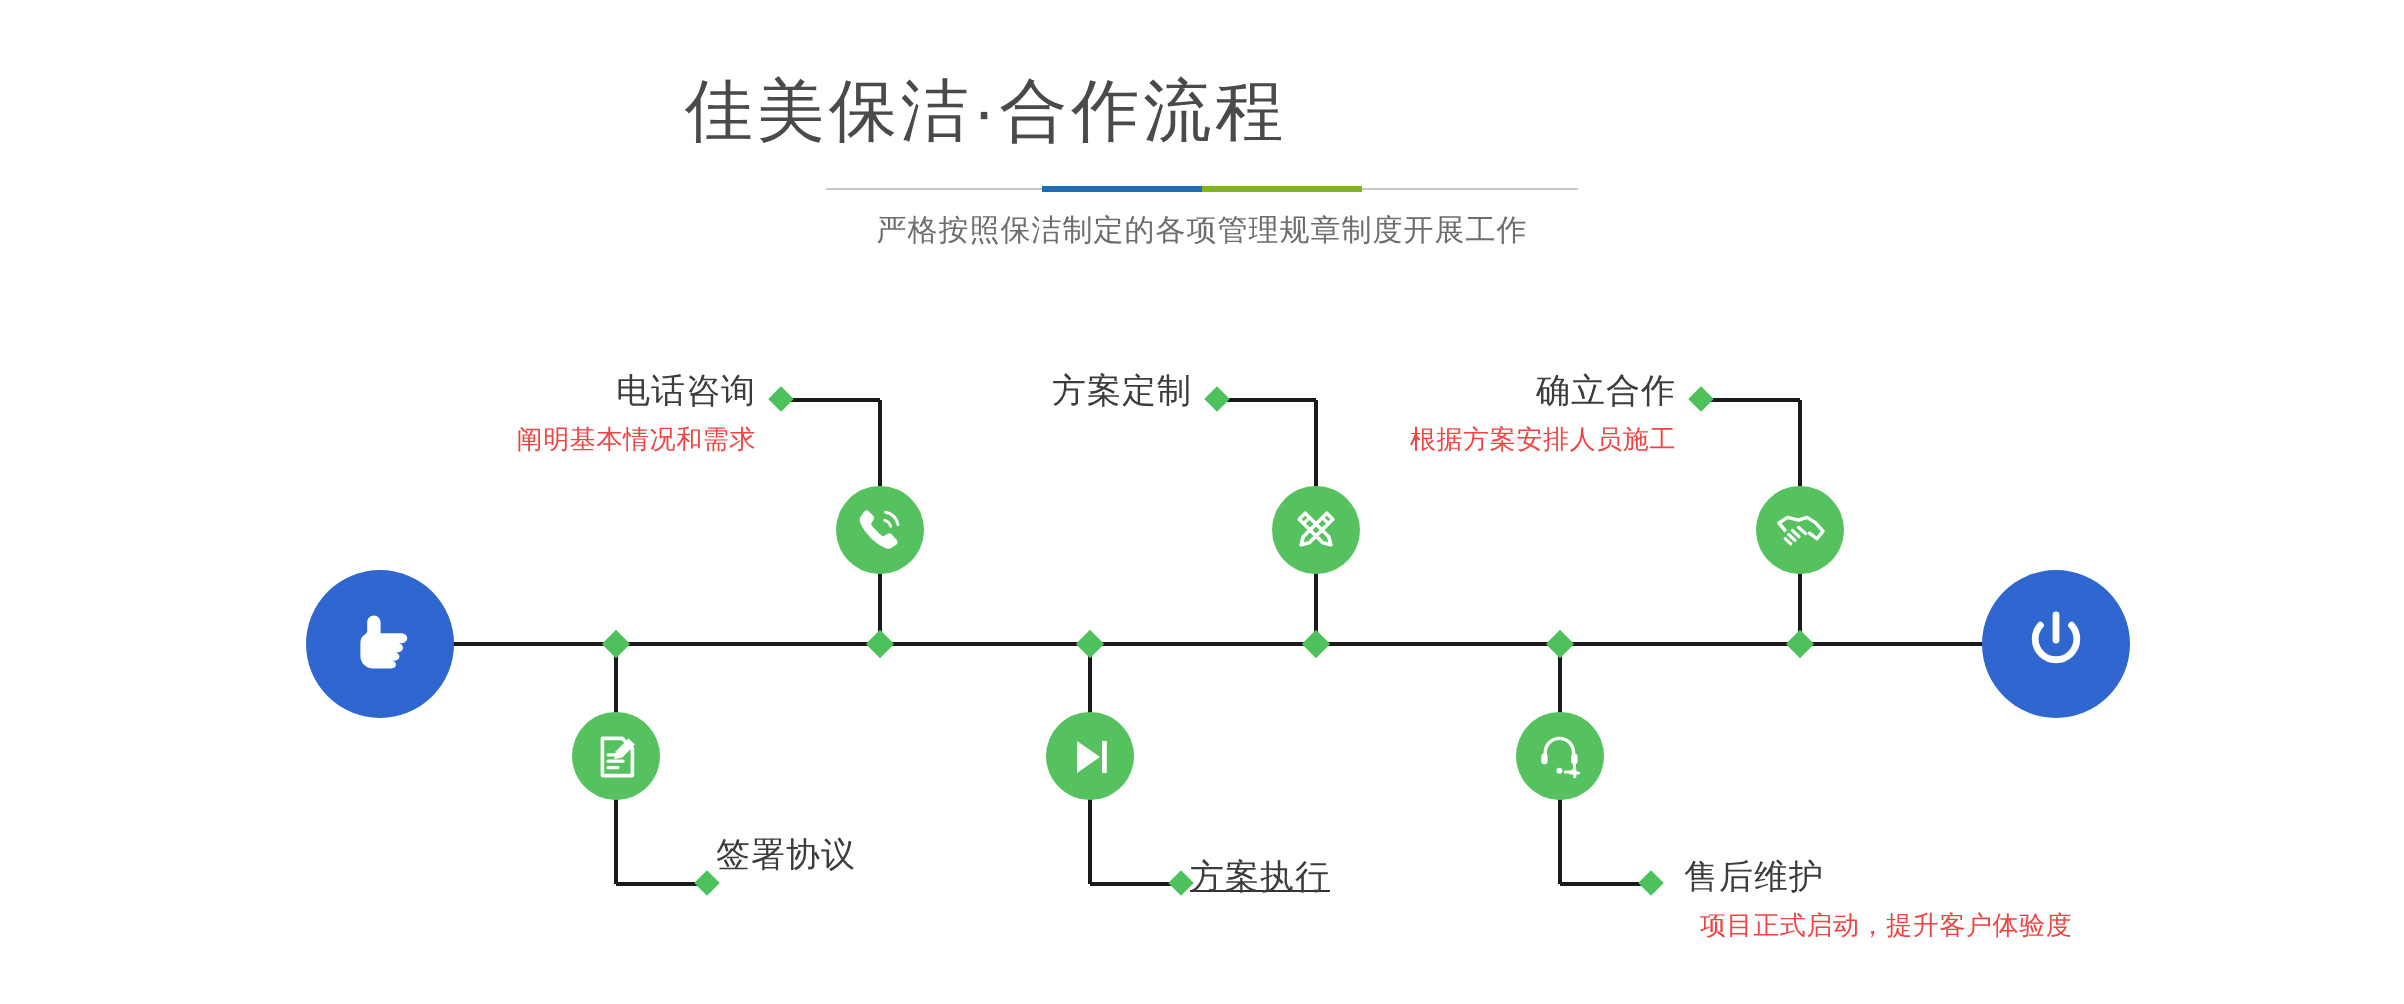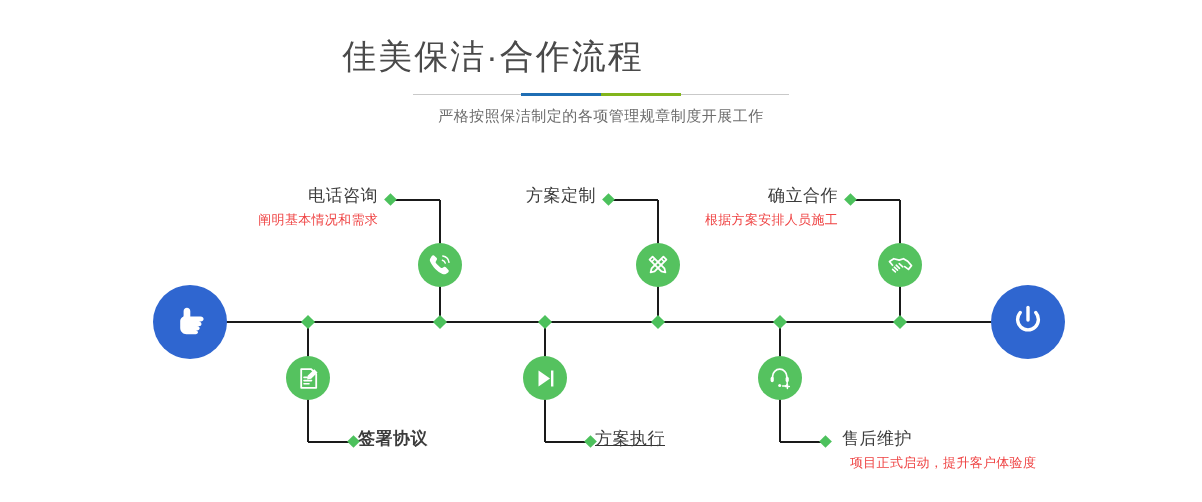--- a/index.html
+++ b/index.html
@@ -239,21 +239,21 @@
     <div class="diamond" style="left:41px; top:437px;"></div>
     <div class="node-icon" style="top:356px">
       <svg width="25" height="25" viewBox="0 0 25 25">
         <path fill="none" stroke="#ffffff" stroke-width="1.8" stroke-linejoin="round" d="M5.2 3.2h10l5 5v13.6h-15z"></path>
         <line x1="8" y1="11.4" x2="14.2" y2="11.4" stroke="#ffffff" stroke-width="1.6" stroke-linecap="round"></line>
         <line x1="8" y1="14.6" x2="15.5" y2="14.6" stroke="#ffffff" stroke-width="1.6" stroke-linecap="round"></line>
         <line x1="8" y1="17.8" x2="13" y2="17.8" stroke="#ffffff" stroke-width="1.6" stroke-linecap="round"></line>
         <path fill="#ffffff" d="M18.3 3.2l3.2 3.2-6.4 6.4-4 .8.8-4z"></path>
       </svg>
     </div>
-    <div class="label-block right" style="left:50px; top:428px;font-weight:bold;">
+    <div class="label-block right" style="left:50px; top:417px;">
       <div class="node-title">签署协议</div>
     </div>
   </div>
 
   <div class="node" style="left:658px; top:0">
     <div class="v-line" style="top:200px; height:122px;"></div>
     <div class="h-line" style="left:-49px; top:199px; width:49px;"></div>
     <div class="diamond" style="left:-54px; top:195px;"></div>
     <div class="node-icon" style="top:243px">
       <svg width="26" height="26" viewBox="0 0 26 26">

